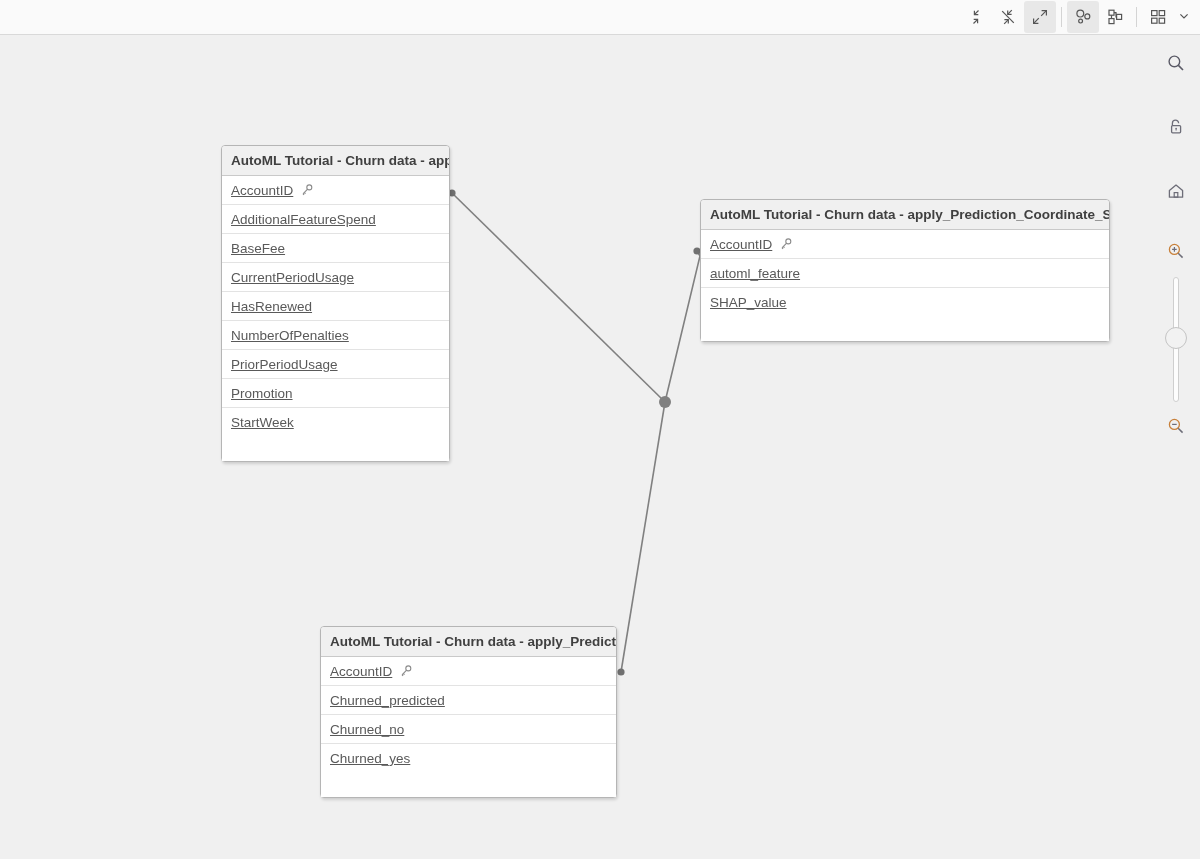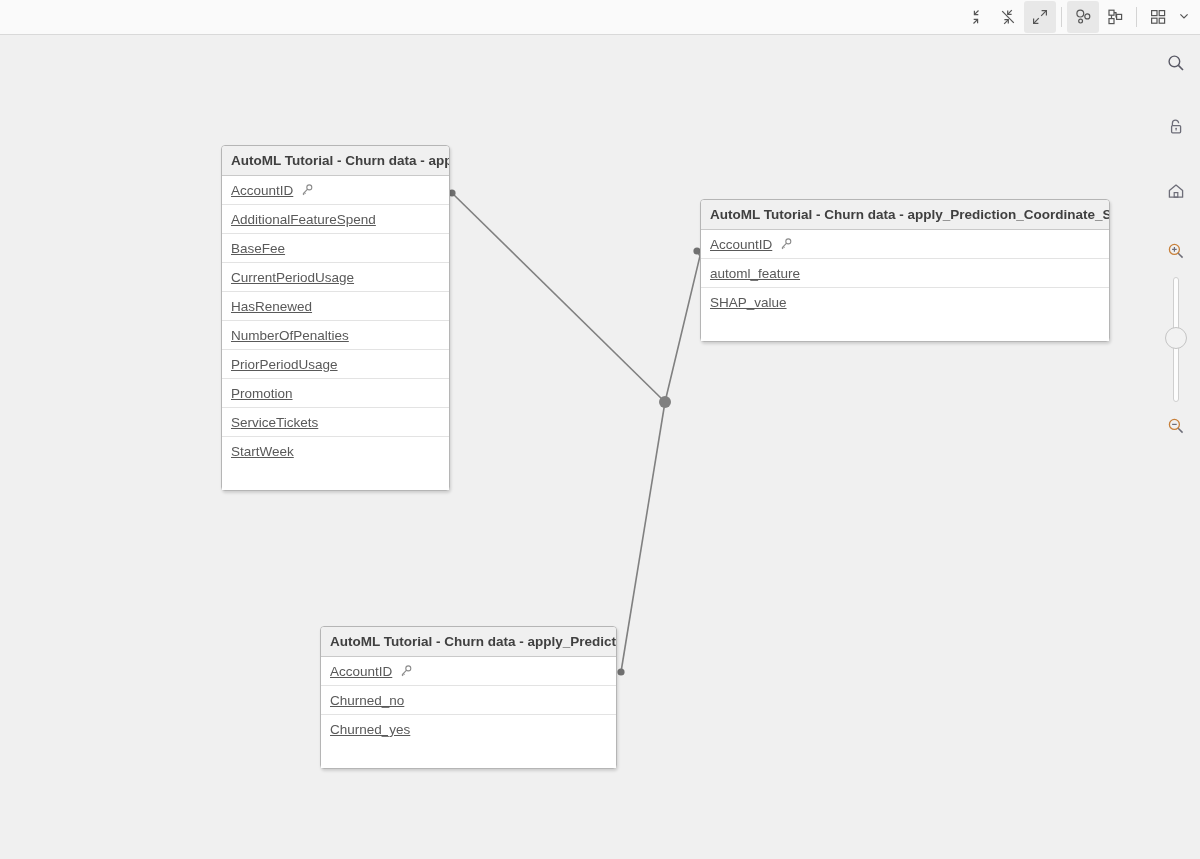--- a/index.html
+++ b/index.html
@@ -253,23 +253,20 @@
         <div class="tbl-row">
           <span>NumberOfPenalties</span>
         </div>
         <div class="tbl-row">
           <span>PriorPeriodUsage</span>
         </div>
         <div class="tbl-row">
           <span>Promotion</span>
         </div>
         <div class="tbl-row">
-          <span>ServiceTickets</span>
-        </div>
-        <div class="tbl-row">
           <span>StartWeek</span>
         </div>
       </div>
     <div class="tbl-row empty"></div>
   </div>
 
   <div class="tbl" id="tbl-1" style="left: 700px; top: 164px; width: 410px;">
     <div class="tbl-head">AutoML Tutorial - Churn data - apply_Prediction_Coordinate_SHAP</div>
     <div>
         <div class="tbl-row">
@@ -301,20 +298,23 @@
           <span class="key-icon">
             <svg width="14" height="14" viewBox="0 0 14 14">
               <circle cx="9.3" cy="4.4" r="2.5" stroke="#8a8a8a" stroke-width="1.1" fill="none"></circle>
               <path d="M7.6 6.2 L3.0 10.8" stroke="#8a8a8a" stroke-width="1.1" fill="none"></path>
               <path d="M4.3 9.5 L5.5 10.7" stroke="#8a8a8a" stroke-width="1.1" fill="none"></path>
               <path d="M3.0 10.8 L4.1 11.9" stroke="#8a8a8a" stroke-width="1.1" fill="none"></path>
             </svg>
           </span>
         </div>
         <div class="tbl-row">
+          <span>Churned_predicted</span>
+        </div>
+        <div class="tbl-row">
           <span>Churned_no</span>
         </div>
         <div class="tbl-row">
           <span>Churned_yes</span>
         </div>
       </div>
     <div class="tbl-row empty"></div>
   </div>
 </div>
 

